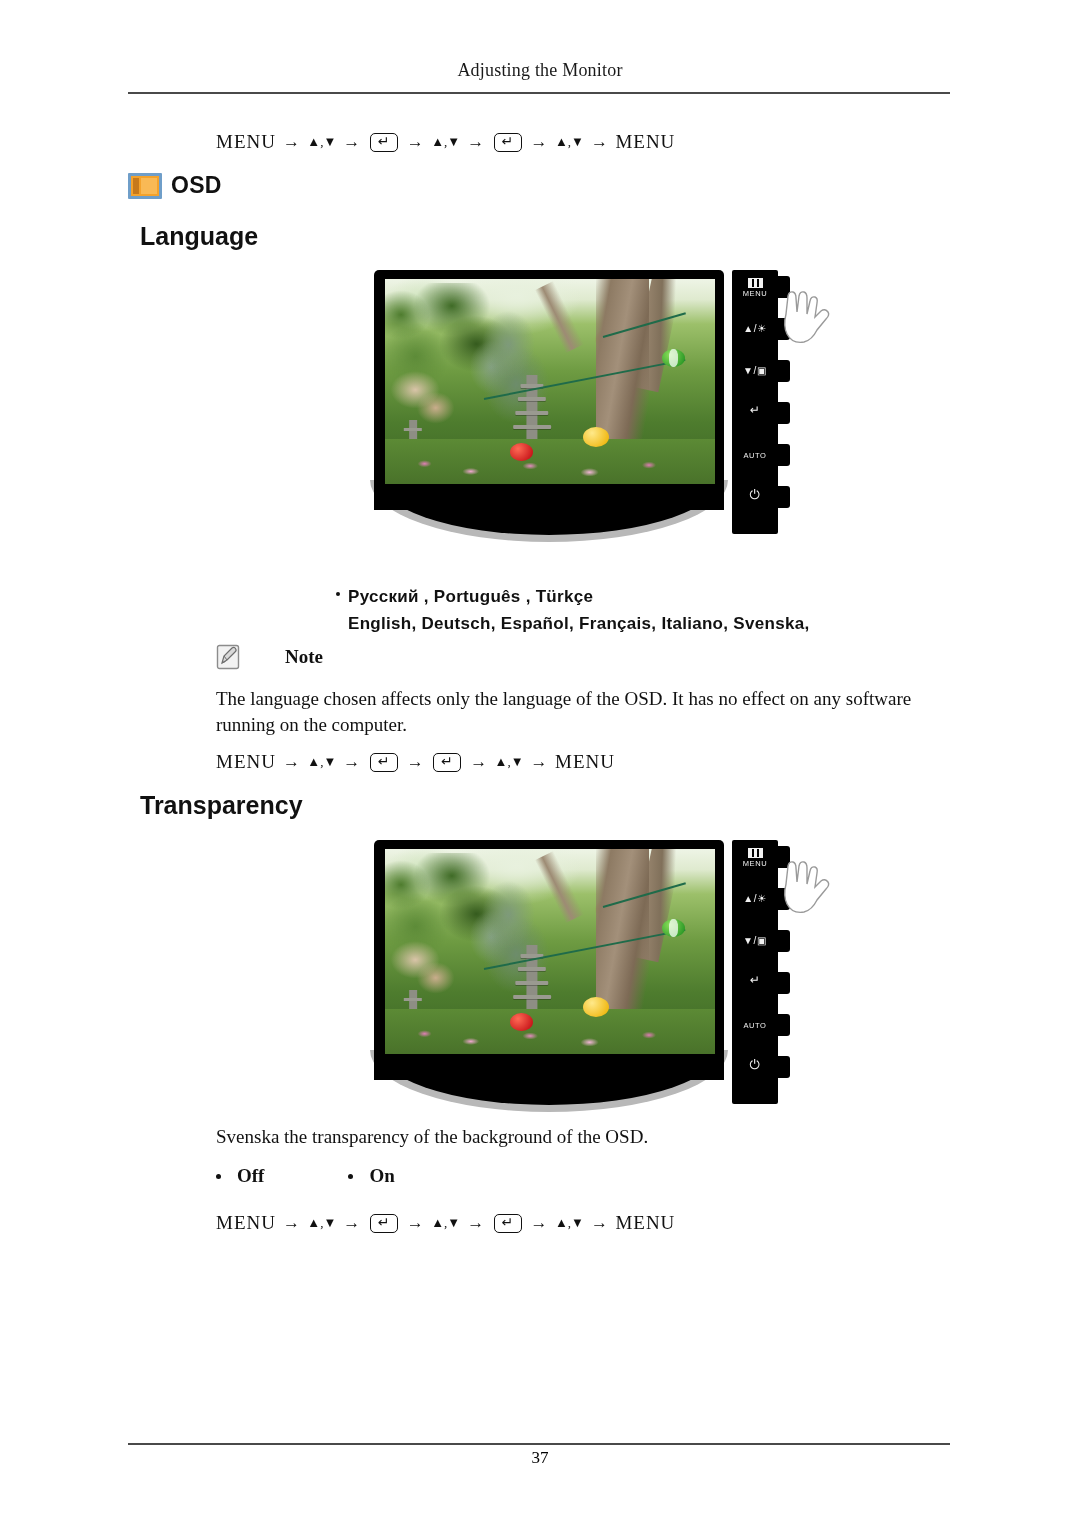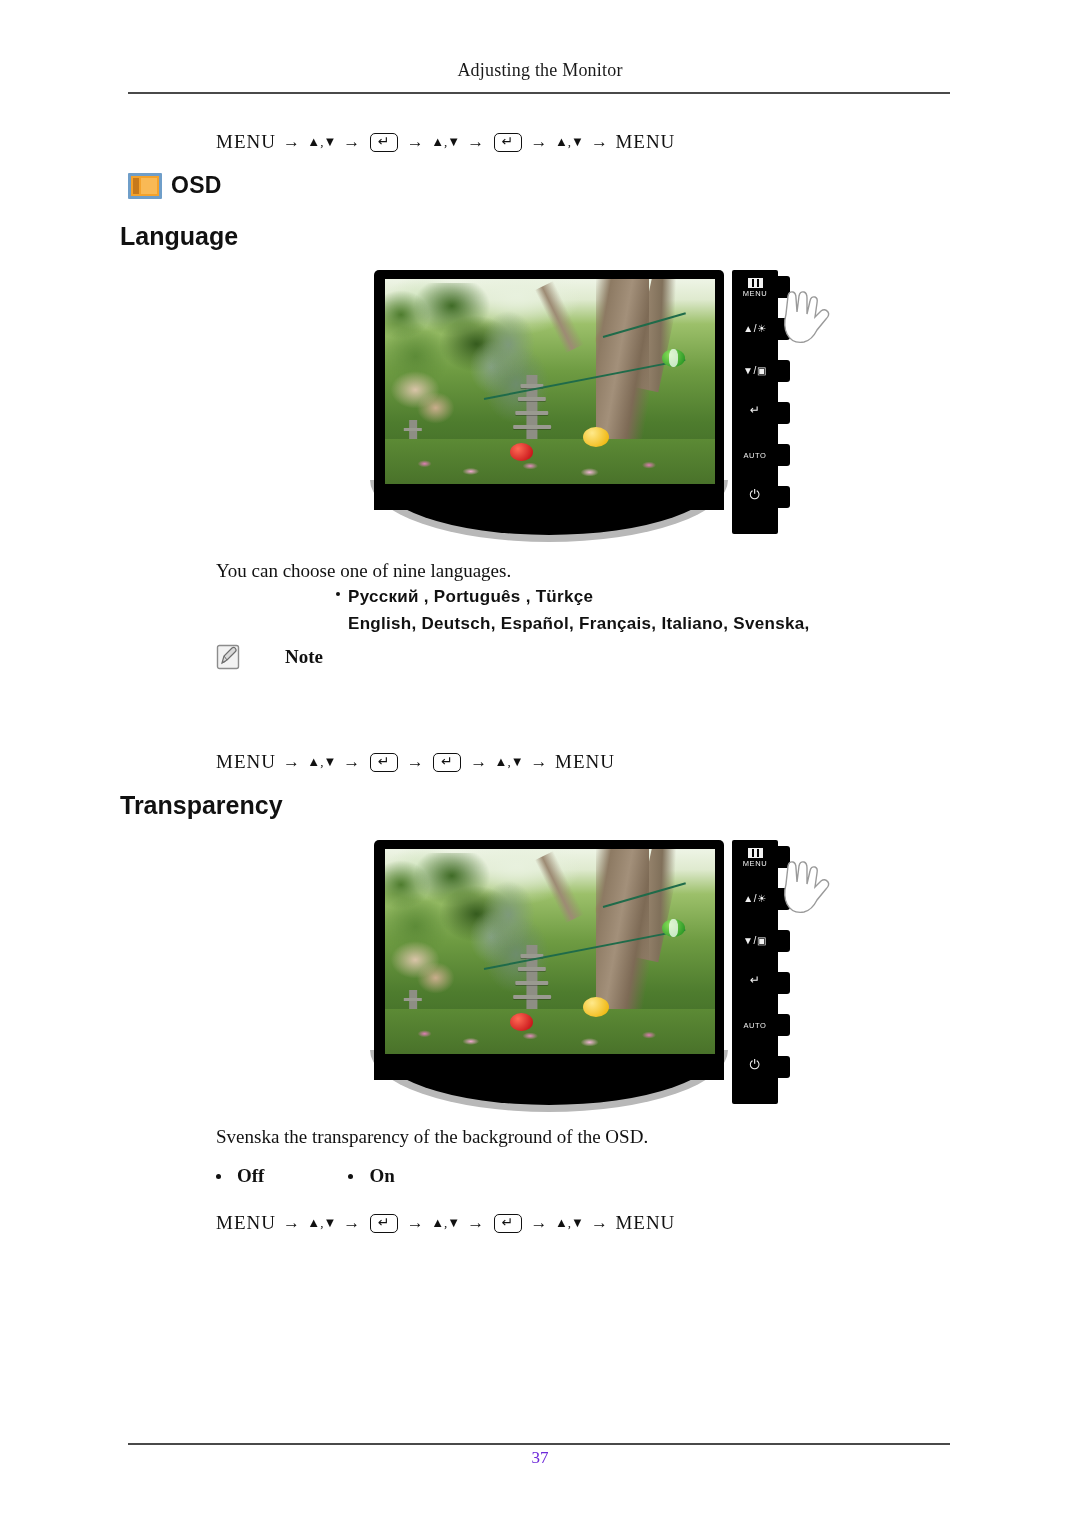--- a/index.html
+++ b/index.html
@@ -25,21 +25,21 @@
   .hdr-rule{
     position:absolute; left:128px; top:92px; width:822px; height:2px;
     background:#4a4a4a;
   }
   .ftr-rule{
     position:absolute; left:128px; top:1443px; width:822px; height:2px;
     background:#4a4a4a;
   }
   .page-num{
     position:absolute; left:0; top:1448px; width:1080px;
-    text-align:center; font-size:17px; color:#6d28d9;
+    text-align:center; font-size:17px; color:#000000;
     font-family:"Liberation Serif", serif;
   }
 
   
   .navpath{
     position:absolute; left:216px;
     font-family:"Liberation Serif", serif;
     font-size:19px; color:#111;
     display:flex; align-items:center; white-space:nowrap;
     letter-spacing:.4px;
@@ -83,21 +83,21 @@
   }
   .osd-icon:after{
     content:""; position:absolute; left:10px; top:2px;
     width:16px; height:16px; background:#f9b955;
   }
   .osd-label{
     font-family:"Liberation Sans", sans-serif;
     font-size:23px; font-weight:bold; color:#111; letter-spacing:.3px;
   }
   .sec-title{
-    position:absolute; left:120px;
+    position:absolute; left:140px;
     font-family:"Liberation Sans", sans-serif;
     font-size:25px; font-weight:bold; color:#111;
     letter-spacing:0;
   }
 
   
   .para{
     position:absolute; left:216px;
     font-family:"Liberation Serif", serif;
     font-size:19px; color:#111; line-height:26px;
@@ -405,38 +405,38 @@
       <div class="panel-lbl" style="top:220px; font-size:13px">⏻</div>
     </div>
 
     <svg class="hand" viewBox="0 0 58 72">
       <path d="M10 30 L12 12 Q13 7 17 8 Q20 9 20 14 L21 28 L23 12 Q24 7 28 8 Q31 9 31 14 L31 30
                L34 17 Q35 12 39 13 Q42 14 41 19 L39 33 L45 27 Q49 24 52 28 Q54 31 50 35
                L41 46 Q36 56 28 58 Q16 60 11 50 Q7 42 10 30 Z" fill="#ffffff" stroke="#9a9a9a" stroke-width="1.4"></path>
     </svg>
   </div>
 
-  <div class="para" style="top:558px; width:740px;">You can choose one of nine languages.</div>
 
   <div class="langblock">
     <span class="langbullet"></span>
     <div>Русский , Português , Türkçe</div>
     <div>English, Deutsch, Español, Français,  Italiano, Svenska,</div>
   </div>
 
   <div class="note-row">
     <svg class="note-icon" viewBox="0 0 24 26">
       <rect x="1.5" y="1.5" width="21" height="23" rx="2" fill="#f2f2f2" stroke="#8c8c8c" stroke-width="1.4"></rect>
       <path d="M6 19 L8 12 L16 4 Q18 2.5 19.5 4.5 Q21 6.5 19 8 L11 16 Z" fill="#d9d9d9" stroke="#6e6e6e" stroke-width="1.2"></path>
       <path d="M8 12 L11 16" stroke="#6e6e6e" stroke-width="1"></path>
       <path d="M6 19 L9.5 17.5" stroke="#6e6e6e" stroke-width="1"></path>
     </svg>
     <span class="note-label">Note</span>
   </div>
 
+  <div class="para" style="top:686px; width:738px;">The language chosen affects only the language of the OSD. It has no effect on any software running on the computer.</div>
 
   <div class="navpath" style="top:751px">
     <span class="word">MENU</span>
     <span class="arr">→</span>
     <span class="updn">▲</span>
     <span class="updn cm">,</span>
     <span class="updn">▼</span>
     <span class="arr">→</span>
     <span class="enterkey"></span>
     <span class="arr">→</span>

